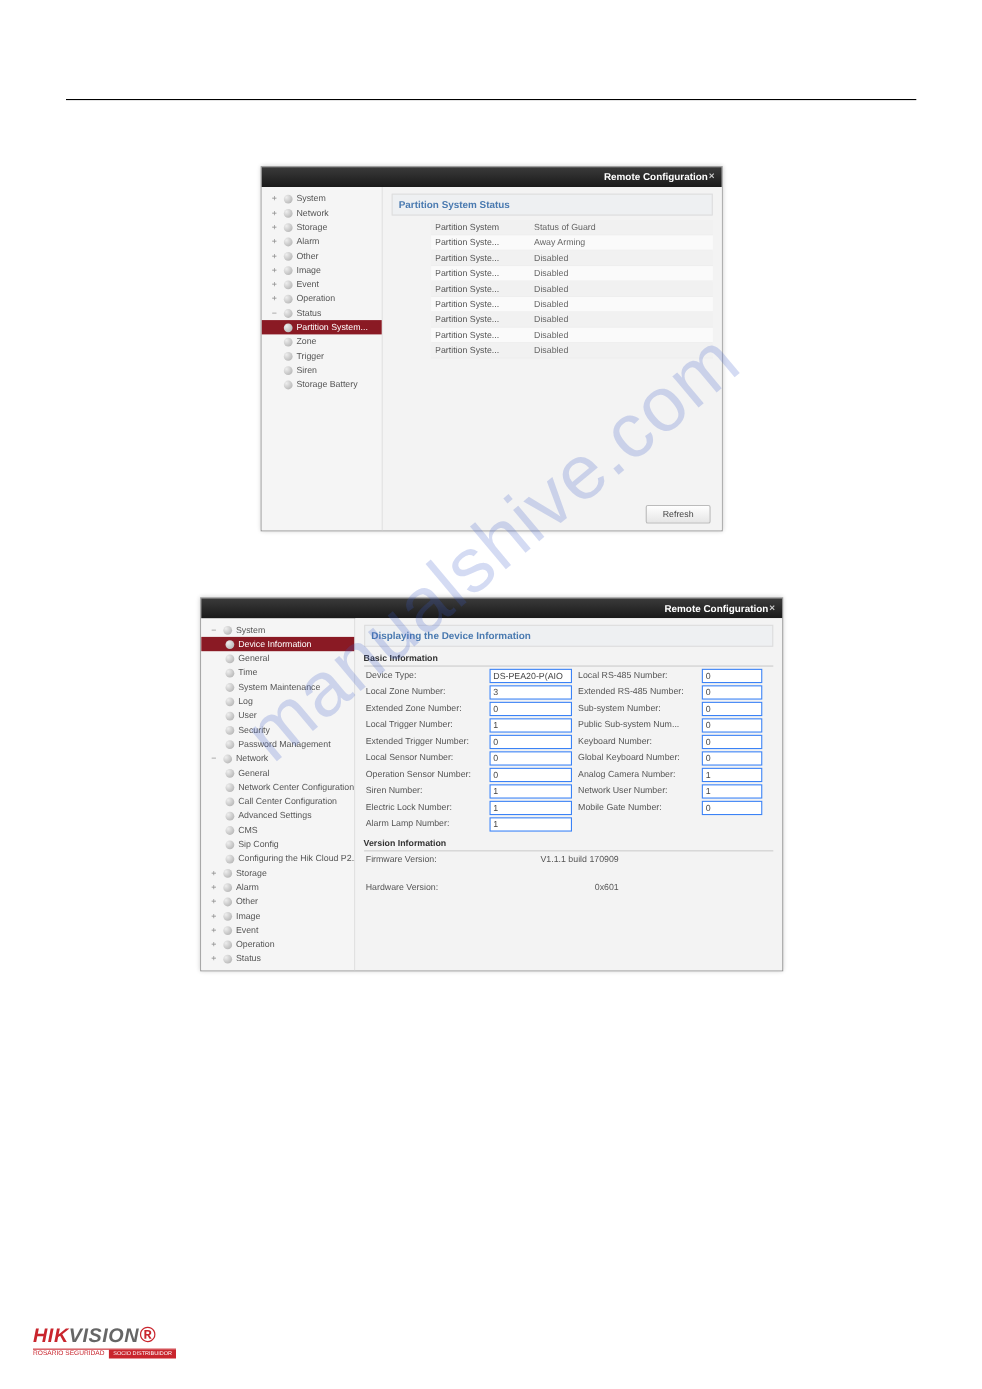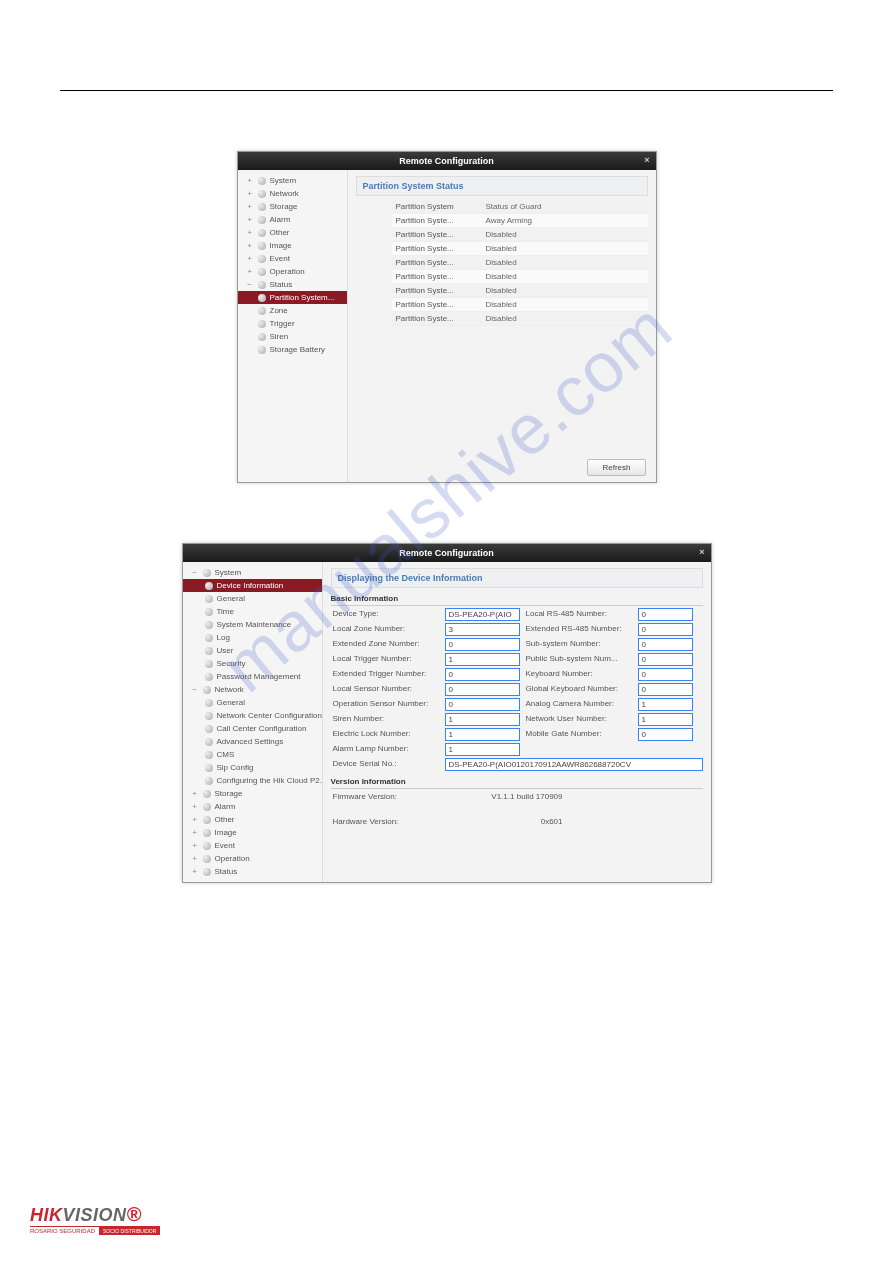--- a/index.html
+++ b/index.html
@@ -2,21 +2,21 @@
 <html><head>
 <meta charset="utf-8">
 <style>
   * { box-sizing: border-box; margin: 0; padding: 0; }
   body { font-family: Arial, sans-serif; font-size: 9px; background: #fff; width: 893px; color: #333; }
   .page { padding: 50px 60px; position: relative; }
   .hr { border-top: 1.5px solid #000; margin: 40px 0 60px 0; }
   .app-window { border: 1px solid #999; background: #e8e8e8; margin: 0 auto 60px auto; box-shadow: 0 0 4px rgba(0,0,0,.2); }
   .win1 { width: 420px; }
   .win2 { width: 530px; }
-  .titlebar { background: linear-gradient(#3a3a3a,#1a1a1a); color:#fff; text-align:center; font-size:9px; padding:4px 0; position:relative; font-weight:bold; }
+  .titlebar { background: linear-gradient(#3a3a3a,#1a1a1a); color:#fff; text-align:right; font-size:9px; padding:4px 12px; position:relative; font-weight:bold; }
   .close-x { position:absolute; right:6px; top:3px; color:#ccc; font-size:9px; }
   .wbody { display:flex; background:#f3f3f3; min-height:260px; }
   .sidebar { width:110px; background:#f5f5f5; border-right:1px solid #ddd; font-size:8px; padding:4px 0; }
   .sidebar2 { width:140px; }
   .sb-item { display:flex; align-items:center; gap:4px; padding:2px 4px 2px 8px; color:#555; white-space:nowrap; overflow:hidden; }
   .sb-sub { padding-left:20px; }
   .sb-sub2 { padding-left:22px; }
   .sb-selected { background:#8a1a24; color:#fff; }
   .dot { width:8px; height:8px; border-radius:50%; background:radial-gradient(circle at 30% 30%, #eee, #aaa); display:inline-block; flex-shrink:0; }
   .exp { width:8px; font-size:8px; color:#888; text-align:center; display:inline-block; }
@@ -321,24 +321,20 @@
             <div class="info-val">1</div>
             <div class="info-label">Electric Lock Number:</div>
             <div class="info-val">1</div>
             <div class="info-label">Mobile Gate Number:</div>
             <div class="info-val">0</div>
             <div class="info-label">Alarm Lamp Number:</div>
             <div class="info-val">1</div>
             <div class="info-label"></div>
             <div class="info-val" style="visibility: hidden;"></div>
           </div>
-        <div class="serial-row">
-          <div class="info-label">Device Serial No.:</div>
-          <div class="info-val">DS-PEA20-P(AIO0120170912AAWR862688720CV</div>
-        </div>
         <div class="sect-label">Version Information</div>
         <div class="ver-grid" id="vergrid">
             <div class="info-label">Firmware Version:</div>
             <div class="ver-val">V1.1.1 build 170909</div>
             <div class="info-label">Hardware Version:</div>
             <div class="ver-val">0x601</div>
           </div>
       </div>
     </div>
   </div>

